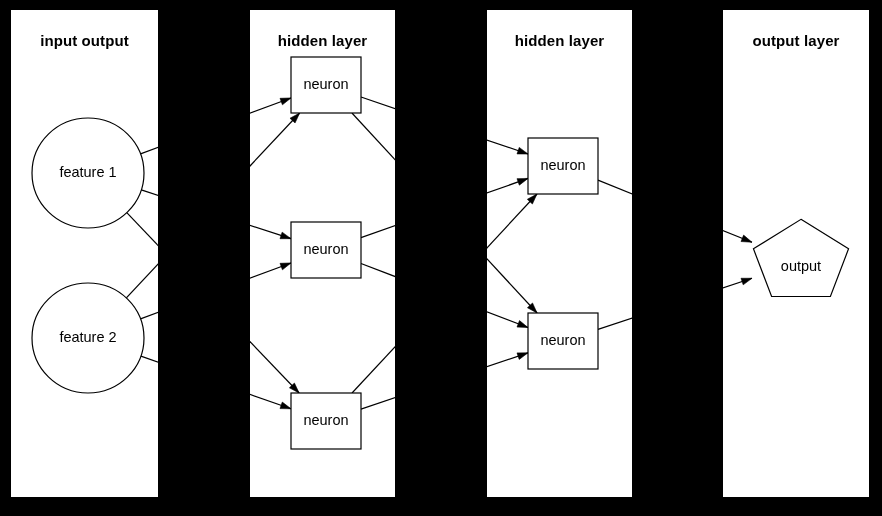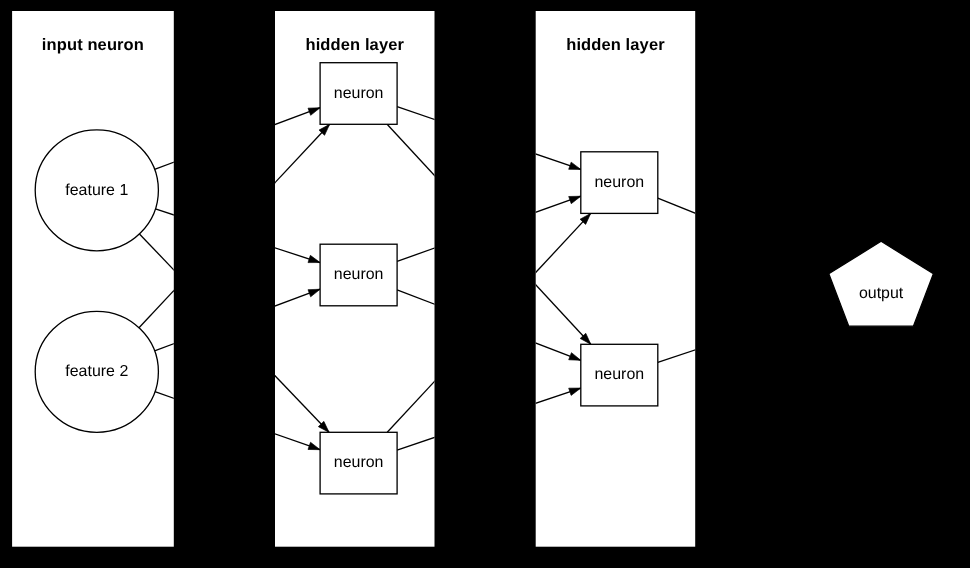--- a/index.html
+++ b/index.html
@@ -59,27 +59,30 @@
     stroke: #000000;
     stroke-width: 1.2;
     fill: none;
   }
 </style>
 </head>
 <body>
 
 <div id="stage">
     <div class="panel" style="left: 11px; top: 10px; width: 147px; height: 487px;">
-      <div class="panel-title" style="top: 22px;">input neuron</div>
+      <div class="panel-title" style="top: 22px;">input output</div>
     </div>
     <div class="panel" style="left: 250px; top: 10px; width: 145px; height: 487px;">
       <div class="panel-title" style="top: 22px;">hidden layer</div>
     </div>
     <div class="panel" style="left: 487px; top: 10px; width: 145px; height: 487px;">
       <div class="panel-title" style="top: 22px;">hidden layer</div>
+    </div>
+    <div class="panel" style="left: 723px; top: 10px; width: 146px; height: 487px;">
+      <div class="panel-title" style="top: 22px;">output layer</div>
     </div>
     <svg class="edges" width="882" height="516" viewBox="0 0 882 516">
       <defs>
         <clipPath id="clip-input">
           <rect x="11" y="10" width="147" height="487"></rect>
         </clipPath>
         <clipPath id="clip-hidden-1">
           <rect x="250" y="10" width="145" height="487"></rect>
         </clipPath>
         <clipPath id="clip-hidden-2">

